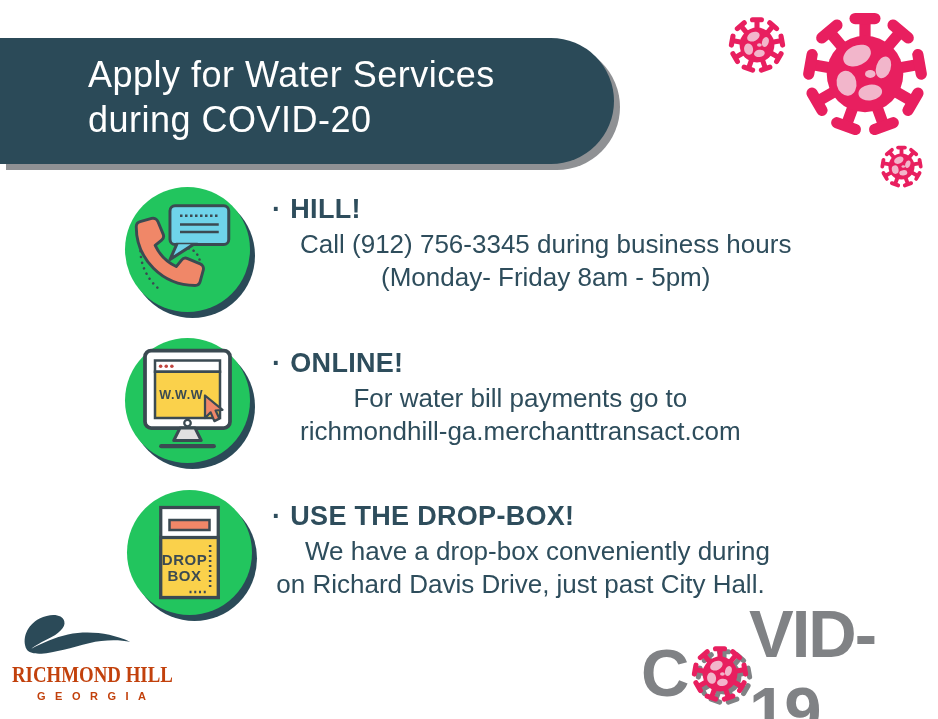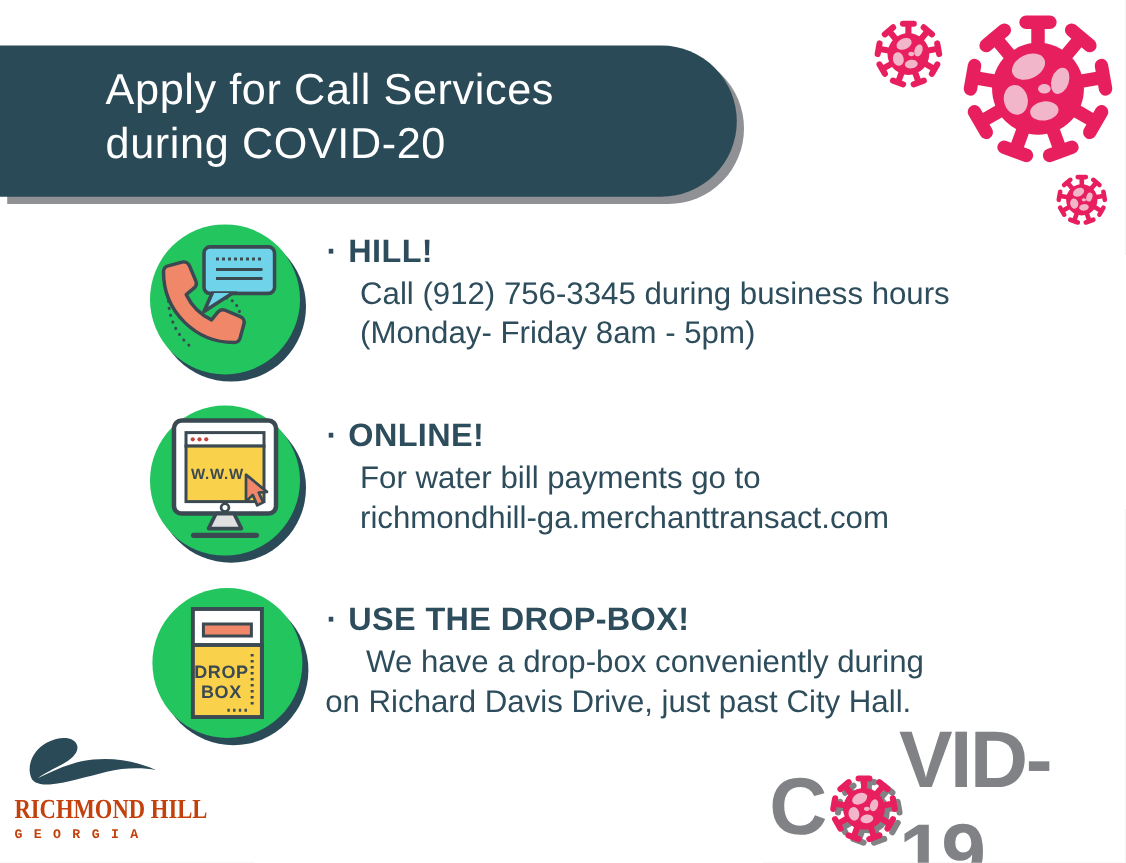--- a/index.html
+++ b/index.html
@@ -29,43 +29,43 @@
 
   
   .icon-circle{
     position:absolute;width:125px;height:125px;border-radius:50%;
     background:#22c55e;box-shadow:5px 6px 0 #2b4a58;z-index:2;
   }
   .icon-circle svg{width:100%;height:100%;display:block;}
   .sec-text{position:absolute;color:#2e4d5c;}
   .sec-heading{font-size:27px;font-weight:700;letter-spacing:.3px;line-height:31px;}
   .sec-heading .bullet{font-weight:700;margin-right:9px;}
-  .sec-line{font-size:26px;font-weight:400;line-height:33px;margin-left:28px;white-space:nowrap;}
+  .sec-line{font-size:26px;font-weight:400;line-height:33px;margin-left:28px;white-space:nowrap;text-align:center;}
   .sec-text .first-line{margin-top:3px;}
   .s3 .line-a{margin-left:33px;}
   .s3 .line-b{margin-left:-1px;}
 
   .circle-1{left:125px;top:187px;}
   .circle-2{left:125px;top:338px;}
   .circle-3{left:127px;top:490px;text-align:center;}
   .text-1{left:272px;top:194px;}
   .text-2{left:272px;top:348px;}
   .text-3{left:272px;top:501px;}
 
   
   .logo{position:absolute;left:12px;top:606px;width:160px;color:#c2410c;z-index:2;}
   .logo-swoosh{width:128px;height:56px;display:block;margin-left:2px;}
   .logo-name{
     font-family:"Liberation Serif",serif;font-weight:700;font-size:23px;
     letter-spacing:0;transform:scaleX(.82);transform-origin:left;
     white-space:nowrap;line-height:24px;margin-top:1px;
   }
   .logo-sub{
-    font-family:Liberation Mono, monospace;font-weight:700;font-size:11px;
-    letter-spacing:9.5px;margin-top:3px;white-space:nowrap;
+    font-family:Liberation Sans, sans-serif;font-weight:700;font-size:11px;
+    letter-spacing:9.5px;margin-top:3px;white-space:nowrap;margin-left:25px;
   }
 
   
   .covid{
     position:absolute;left:641px;top:639px;height:66px;display:flex;
     align-items:center;color:#808285;font-size:67px;font-weight:700;
     letter-spacing:-2px;z-index:2;
   }
   .virus-o{position:relative;width:60px;height:60px;margin:4px 1px 0 3px;}
   .virus-o svg{position:absolute;width:60px;height:60px;}
@@ -98,21 +98,21 @@
       <ellipse cx="4" cy="14" rx="9" ry="6" transform="rotate(-8 4 14)" style="fill:var(--blob,#f2b6cb)"></ellipse>
       <ellipse cx="4" cy="0" rx="4" ry="3" style="fill:var(--blob,#f2b6cb)"></ellipse>
     </g>
   </defs>
 </svg>
 
 <div class="page">
 
   <div class="banner">
     <div class="banner-text">
-      <div>Apply for Call Services</div>
+      <div>Apply for Water Services</div>
       <div>during COVID-20</div>
     </div>
   </div>
 
   <div class="virus virus-small-1">
     <svg viewBox="-50 -50 100 100">
         <use href="#virus-shape"></use>
       </svg>
   </div>
   <div class="virus virus-large">

